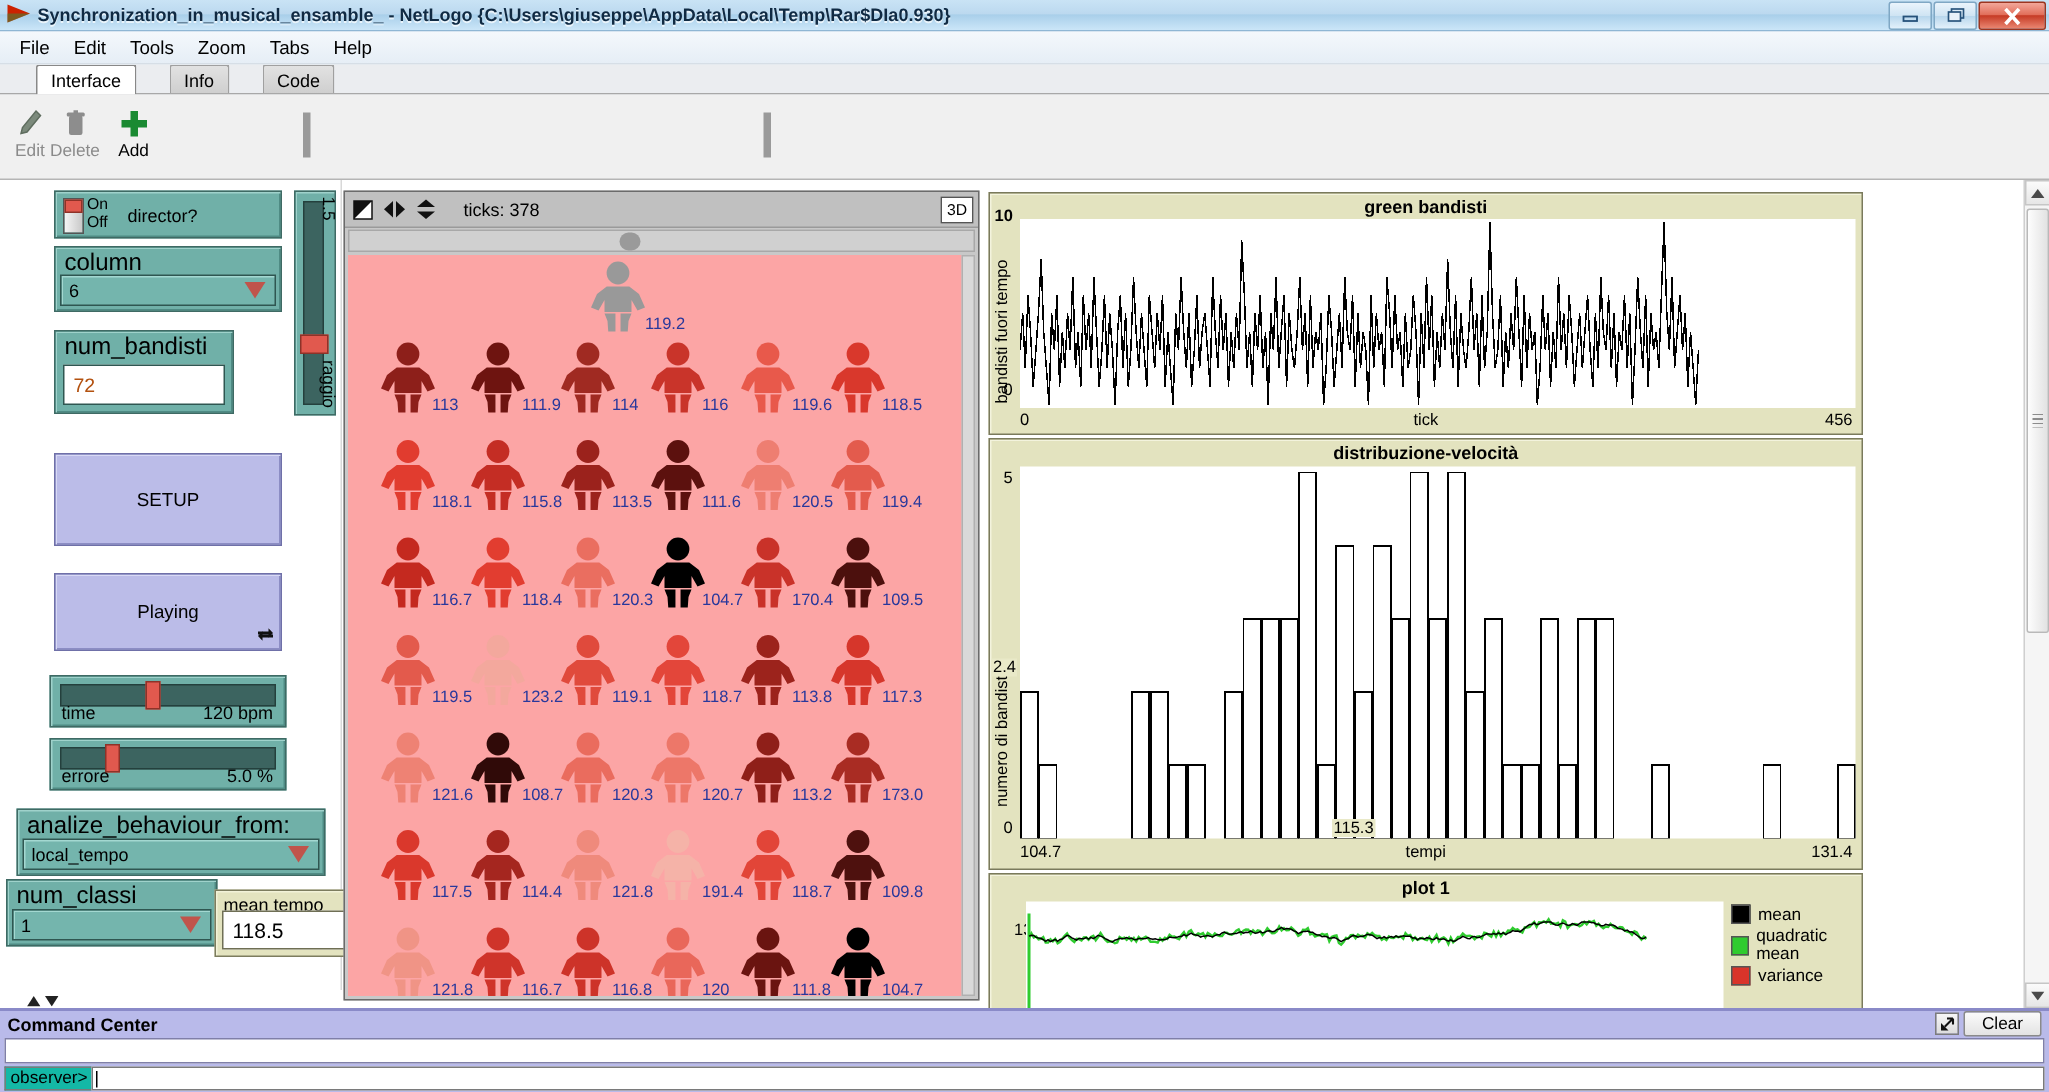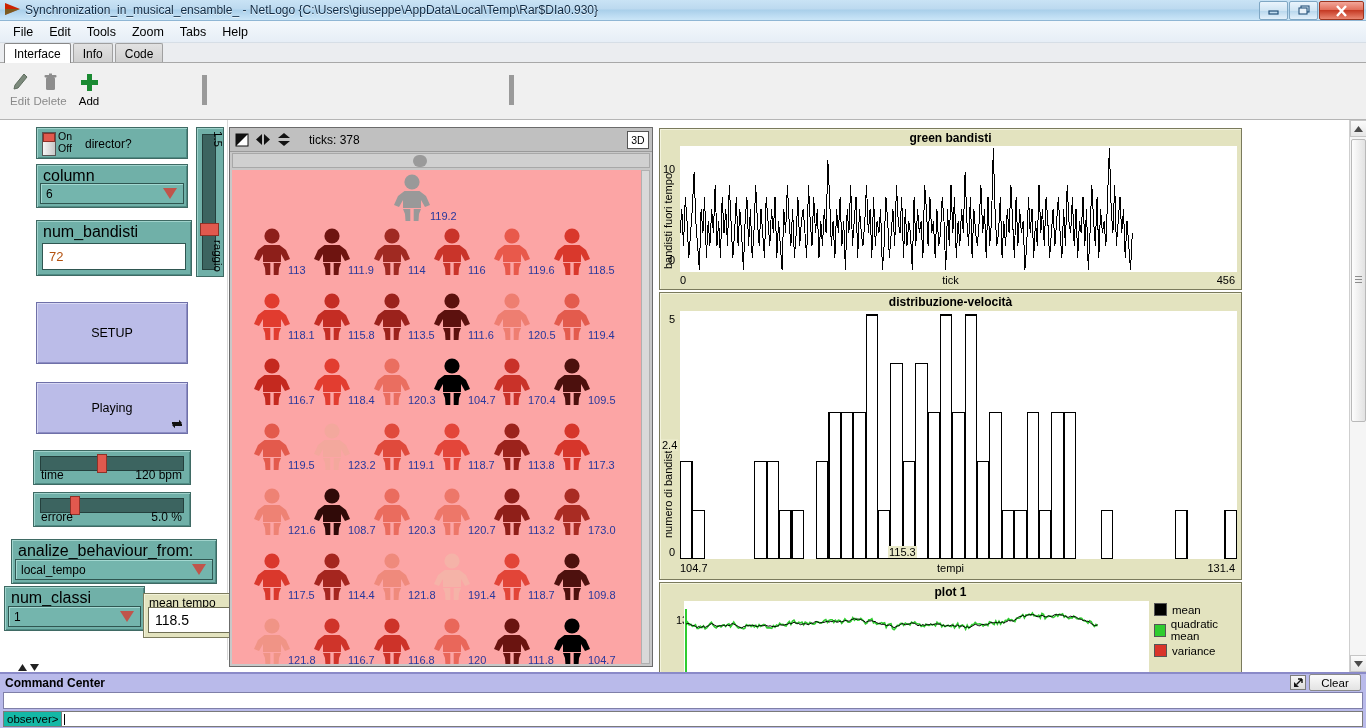--- a/index.html
+++ b/index.html
@@ -25,20 +25,21 @@
     display: flex; align-items: center;
   }
   .title-icon {
     width: 18px; height: 16px; margin-left: 4px; margin-right: 3px;
     position: relative;
   }
   .title-icon svg { display:block; }
   .title-text {
     font-size: 12px; color: #102a43; white-space: nowrap;
     text-shadow: 0 1px 0 rgba(255,255,255,0.7);
+    font-weight: bold;
   }
   .winbtns {
     position: absolute; right: 2px; top: 1px; display: flex; gap: 1px;
   }
   .winbtn {
     width: 29px; height: 19px;
     border: 1px solid #7fa7c4;
     border-radius: 2px;
     background: linear-gradient(to bottom, #eaf4fc, #cfe4f3 50%, #b7d6ec 51%, #e4f1fb);
     display:flex; align-items:center; justify-content:center;
@@ -67,21 +68,21 @@
     background: #ebedf0;
     display: flex; align-items: flex-end; padding-left: 4px;
     border-bottom: 1px solid #a8a8a8;
   }
   .tab {
     height: 19px; padding: 1px 9px 0 9px;
     border: 1px solid #a0a0a0; border-bottom: none;
     background: linear-gradient(to bottom,#e2e2e2,#cfcfcf);
     font-size: 12px; margin-right: 2px;
     border-radius: 2px 2px 0 0;
-    display:flex; align-items:center;
+    display:flex; align-items:center;margin-left:20px;
   }
   .tab.active {
     background: #fff; border-color:#888; height: 20px;
     margin-bottom: -1px; font-weight: normal;
   }
 
   
   .toolbar {
     position: absolute; left: 0; top: 63px; width: 1366px; height: 57px;
     background: #f0f0f0;
@@ -496,21 +497,21 @@
     </div>
 
     <div class="widget chooser" style="left:36px; top:44px; width:152px; height:44px;">
       <div class="w-label">column</div>
       <div class="field">
         <span>6</span>
         <div class="tri-down"></div>
       </div>
     </div>
 
-    <div class="widget inputbox" style="left:36px; top:100px; width:156px; height:56px;">
+    <div class="widget inputbox" style="left:36px; top:100px; width:120px; height:56px;">
       <div class="w-label">num_bandisti</div>
       <div class="field">
         <span>72</span>
       </div>
     </div>
 
     <div class="vslider" style="left:196px; top:7px; width:28px; height:150px;">
       <div class="track"></div>
       <div class="thumb" style="top:95px;"></div>
       <div class="vtext" style="top:3px;">1.5</div>
@@ -901,21 +902,21 @@
               <path d="M21.7 35 L29 35 L27 40 L26.5 47 L21.7 47 Z" fill="#000000"></path>
             </svg></div>
           <div class="tlabel" style="left:356px;top:484px;">104.7</div>
         </div>
       <div class="world-hscroll"></div>
     </div>
 
     <div class="plot" style="left:659px; top:8px; width:583px; height:162px;">
       <div class="plot-title">green bandisti</div>
       <div class="plot-ylabel" style="left:2px; top:22px; height:118px;">bandisti fuori tempo</div>
-      <div class="ax-txt" style="left:3px; top:34px;">10</div>
+      <div class="ax-txt" style="left:3px; top:9px;font-weight:bold;">10</div>
       <div class="ax-txt" style="left:9px; top:125px;">0</div>
       <div class="plot-canvas" style="left:20px; top:17px; width:557px; height:126px;">
         <svg id="svg-green" width="557" height="126" viewBox="0 0 557 126" preserveAspectRatio="none">
             <polyline points="0.0,87.4 1.8,63.0 3.5,99.6 5.3,50.8 7.0,75.2 8.8,111.8 10.6,87.4 12.3,63.0 14.1,26.4 15.8,75.2 17.6,99.6 19.4,124.0 21.1,63.0 22.9,87.4 24.6,50.8 26.4,111.8 28.2,75.2 29.9,99.6 31.7,63.0 33.4,87.4 35.2,38.6 37.0,99.6 38.7,75.2 40.5,111.8 42.2,50.8 44.0,87.4 45.8,63.0 47.5,99.6 49.3,38.6 51.0,75.2 52.8,111.8 54.6,87.4 56.3,50.8 58.1,99.6 59.8,63.0 61.6,87.4 63.4,124.0 65.1,75.2 66.9,50.8 68.6,99.6 70.4,63.0 72.2,111.8 73.9,87.4 75.7,38.6 77.4,75.2 79.2,99.6 81.0,63.0 82.7,87.4 84.5,111.8 86.2,50.8 88.0,75.2 89.8,99.6 91.5,63.0 93.3,87.4 95.0,50.8 96.8,111.8 98.6,75.2 100.3,99.6 102.1,124.0 103.8,63.0 105.6,87.4 107.4,38.6 109.1,75.2 110.9,99.6 112.6,63.0 114.4,111.8 116.2,87.4 117.9,50.8 119.7,99.6 121.4,75.2 123.2,63.0 125.0,87.4 126.7,111.8 128.5,38.6 130.2,75.2 132.0,99.6 133.7,50.8 135.5,87.4 137.3,63.0 139.0,111.8 140.8,75.2 142.5,99.6 144.3,63.0 146.1,87.4 147.8,14.2 149.6,50.8 151.3,99.6 153.1,75.2 154.9,111.8 156.6,63.0 158.4,87.4 160.1,50.8 161.9,99.6 163.7,75.2 165.4,124.0 167.2,63.0 168.9,87.4 170.7,38.6 172.5,99.6 174.2,75.2 176.0,50.8 177.7,111.8 179.5,63.0 181.3,87.4 183.0,99.6 184.8,75.2 186.5,38.6 188.3,87.4 190.1,63.0 191.8,111.8 193.6,50.8 195.3,99.6 197.1,75.2 198.9,87.4 200.6,63.0 202.4,124.0 204.1,99.6 205.9,50.8 207.7,75.2 209.4,111.8 211.2,87.4 212.9,63.0 214.7,99.6 216.5,38.6 218.2,75.2 220.0,87.4 221.7,50.8 223.5,111.8 225.3,63.0 227.0,99.6 228.8,75.2 230.5,87.4 232.3,124.0 234.1,50.8 235.8,99.6 237.6,63.0 239.3,87.4 241.1,75.2 242.9,111.8 244.6,38.6 246.4,63.0 248.1,99.6 249.9,50.8 251.7,87.4 253.4,75.2 255.2,111.8 256.9,63.0 258.7,99.6 260.5,87.4 262.2,50.8 264.0,75.2 265.7,124.0 267.5,63.0 269.3,99.6 271.0,38.6 272.8,87.4 274.5,50.8 276.3,111.8 278.1,75.2 279.8,99.6 281.6,63.0 283.3,87.4 285.1,26.4 286.9,75.2 288.6,99.6 290.4,50.8 292.1,111.8 293.9,63.0 295.7,87.4 297.4,99.6 299.2,75.2 300.9,38.6 302.7,87.4 304.5,63.0 306.2,111.8 308.0,50.8 309.7,99.6 311.5,75.2 313.3,2.0 315.0,63.0 316.8,99.6 318.5,87.4 320.3,50.8 322.1,111.8 323.8,75.2 325.6,99.6 327.3,63.0 329.1,87.4 330.9,38.6 332.6,75.2 334.4,111.8 336.1,50.8 337.9,99.6 339.7,63.0 341.4,87.4 343.2,75.2 344.9,124.0 346.7,99.6 348.5,50.8 350.2,87.4 352.0,63.0 353.7,111.8 355.5,75.2 357.3,99.6 359.0,38.6 360.8,87.4 362.5,63.0 364.3,99.6 366.1,50.8 367.8,75.2 369.6,111.8 371.3,87.4 373.1,63.0 374.9,99.6 376.6,75.2 378.4,50.8 380.1,87.4 381.9,111.8 383.6,63.0 385.4,99.6 387.2,38.6 388.9,75.2 390.7,87.4 392.4,50.8 394.2,99.6 396.0,63.0 397.7,111.8 399.5,75.2 401.2,87.4 403.0,50.8 404.8,99.6 406.5,63.0 408.3,124.0 410.0,87.4 411.8,38.6 413.6,75.2 415.3,99.6 417.1,50.8 418.8,111.8 420.6,63.0 422.4,87.4 424.1,75.2 425.9,99.6 427.6,50.8 429.4,2.0 431.2,63.0 432.9,87.4 434.7,38.6 436.4,99.6 438.2,75.2 440.0,50.8 441.7,87.4 443.5,63.0 445.2,111.8 447.0,75.2 448.8,99.6 450.5,124.0 452.3,87.4" fill="none" stroke="#000000" stroke-width="1" shape-rendering="crispEdges"></polyline>
           </svg>
       </div>
       <div class="ax-txt" style="left:20px; top:145px;">0</div>
       <div class="plot-xlabel" style="left:0; right:0; top:145px;">tick</div>
       <div class="ax-txt" style="right:6px; top:145px;">456</div>
     </div>

